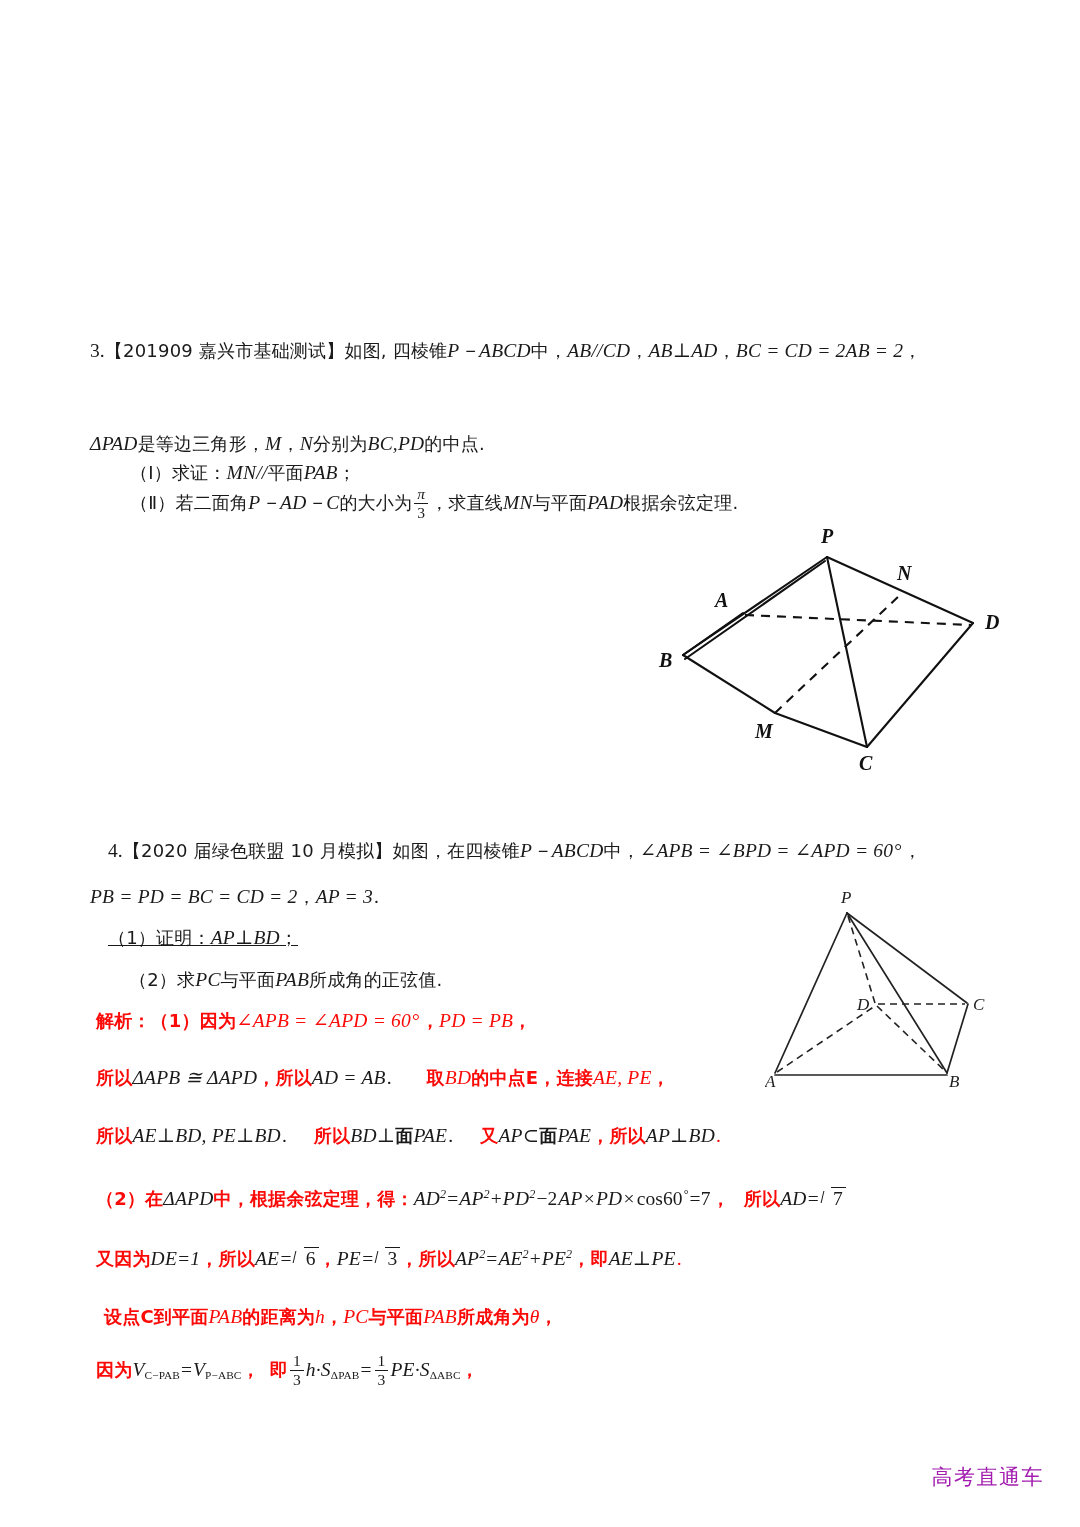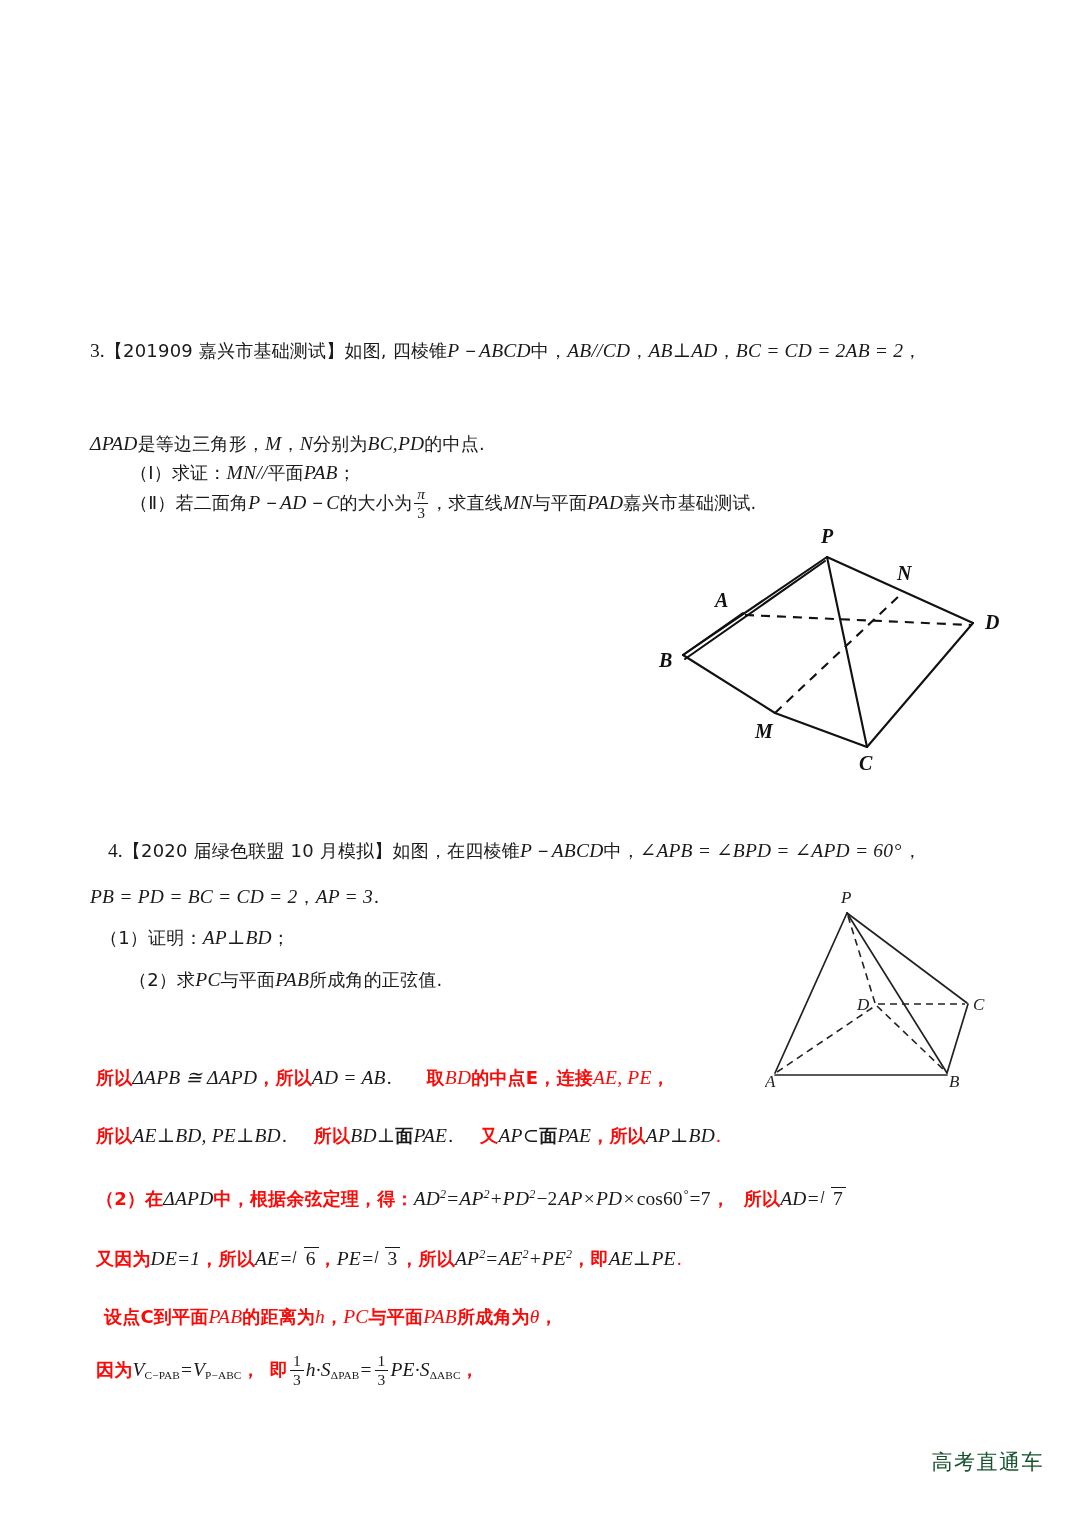--- a/index.html
+++ b/index.html
@@ -127,40 +127,40 @@
   .fig-label-2 {
     font-family: "Liberation Serif", "DejaVu Serif", serif;
     font-style: italic;
     fill: #222222;
   }
 
   
   .watermark {
     position: absolute;
     right: 36px;
-    bottom: 51px;
+    bottom: 36px;
     font-family: "DejaVu Sans", "Liberation Sans", sans-serif;
     font-size: 21px;
-    color: #14532d;
+    color: #a21caf;
     letter-spacing: 1.5px;
     user-select: none;
   }
 </style>
 </head>
 <body>
 
 <div class="page">
 
   <div class="line blk" style="left:90px; top:341px;"><span class="num">3.</span><span class="cn">【201909 嘉兴市基础测试】</span><span class="cn">如图, 四棱锥</span><span class="mi">P－ABCD</span><span class="cn">中，</span><span class="mi">AB//CD</span><span class="cn">，</span><span class="mi">AB⊥AD</span><span class="cn">，</span><span class="mi">BC = CD = 2AB = 2</span><span class="cn">，</span></div>
 
   <div class="line blk" style="left:90px; top:394px;margin-top:40px;"><span class="mi">ΔPAD</span><span class="cn">是等边三角形，</span><span class="mi">M</span><span class="cn">，</span><span class="mi">N</span><span class="cn">分别为</span><span class="mi">BC</span><span class="mi">,</span><span class="mi">PD</span><span class="cn">的中点.</span></div>
 
   <div class="line blk" style="left:130px; top:446px;margin-top:17px;"><span class="cn">（Ⅰ）求证：</span><span class="mi">MN//</span><span class="cn">平面</span><span class="mi">PAB</span><span class="cn">；</span></div>
 
-  <div class="line blk" style="left:130px; top:486px;"><span class="cn">（Ⅱ）若二面角</span><span class="mi">P－AD－C</span><span class="cn">的大小为</span><span class="frac"><span class="n" style="font-style:italic;">π</span><span class="d">3</span></span><span class="cn">，求直线</span><span class="mi">MN</span><span class="cn">与平面</span><span class="mi">PAD</span><span class="cn">嘉兴市基础测试.</span></div>
+  <div class="line blk" style="left:130px; top:486px;"><span class="cn">（Ⅱ）若二面角</span><span class="mi">P－AD－C</span><span class="cn">的大小为</span><span class="frac"><span class="n" style="font-style:italic;">π</span><span class="d">3</span></span><span class="cn">，求直线</span><span class="mi">MN</span><span class="cn">与平面</span><span class="mi">PAD</span><span class="cn">根据余弦定理.</span></div>
 
   <div class="figure" style="left:655px; top:525px;">
     <svg width="370" height="250" viewBox="0 0 370 250">
 
       <g stroke="#111111" stroke-width="2.1" fill="none" stroke-linecap="round" stroke-linejoin="round">
 
         <path d="M 172,32 L 28,130"></path>
         <path d="M 170,36 L 30,134"></path>
 
         <path d="M 28,130 L 88,88"></path>
@@ -191,21 +191,21 @@
         <text x="100" y="213">M</text>
         <text x="204" y="245">C</text>
       </g>
     </svg>
   </div>
 
   <div class="line blk" style="left:108px; top:841px;"><span class="num">4.</span><span class="cn">【2020 届绿色联盟 10 月模拟】</span><span class="cn">如图，在四棱锥</span><span class="mi">P－ABCD</span><span class="cn">中，</span><span class="mi">∠APB = ∠BPD = ∠APD = 60</span><span class="op">°</span><span class="cn">，</span></div>
 
   <div class="line blk" style="left:90px; top:887px;"><span class="mi">PB = PD = BC = CD = 2</span><span class="cn">，</span><span class="mi">AP = 3</span><span class="op">.</span></div>
 
-  <div class="line blk" style="left:100px; top:928px;"><span class="cn">（1）证明：</span><span class="mi">AP⊥BD</span><span class="cn">；</span></div>
+  <div class="line blk" style="left:108px; top:928px;text-decoration:underline;"><span class="cn">（1）证明：</span><span class="mi">AP⊥BD</span><span class="cn">；</span></div>
 
   <div class="line blk" style="left:100px; top:970px;margin-left:29px;"><span class="cn">（2）求</span><span class="mi">PC</span><span class="cn">与平面</span><span class="mi">PAB</span><span class="cn">所成角的正弦值.</span></div>
 
   <div class="figure" style="left:765px; top:885px;">
     <svg width="250" height="210" viewBox="0 0 250 210">
       <g stroke="#222222" stroke-width="1.7" fill="none" stroke-linecap="round" stroke-linejoin="round">
 
         <path d="M 82,28 L 10,188"></path>
 
         <path d="M 82,28 L 182,188"></path>
@@ -229,20 +229,21 @@
       <g class="fig-label-2" font-size="17">
         <text x="76" y="18">P</text>
         <text x="92" y="125">D</text>
         <text x="208" y="125">C</text>
         <text x="0" y="202">A</text>
         <text x="184" y="202">B</text>
       </g>
     </svg>
   </div>
 
+  <div class="line red" style="left:96px; top:1011px;"><span class="cn">解析：（1）因为</span><span class="mi">∠APB = ∠APD = 60</span><span class="op">°</span><span class="cn">，</span><span class="mi">PD = PB</span><span class="cn">，</span></div>
 
   <div class="line red" style="left:96px; top:1068px;"><span class="cn">所以</span><span class="mi blk">ΔAPB ≅ ΔAPD</span><span class="cn">，所以</span><span class="mi blk">AD = AB</span><span class="op blk">.</span><span style="display:inline-block;width:34px;"></span><span class="cn">取</span><span class="mi">BD</span><span class="cn">的中点E，连接</span><span class="mi">AE, PE</span><span class="cn">，</span></div>
 
   <div class="line red" style="left:96px; top:1126px;"><span class="cn">所以</span><span class="mi blk">AE⊥BD, PE⊥BD</span><span class="op blk">.</span><span style="display:inline-block;width:26px;"></span><span class="cn">所以</span><span class="mi blk">BD⊥</span><span class="cn blk">面</span><span class="mi blk">PAE</span><span class="op blk">.</span><span style="display:inline-block;width:26px;"></span><span class="cn">又</span><span class="mi blk">AP⊂</span><span class="cn blk">面</span><span class="mi blk">PAE</span><span class="cn">，所以</span><span class="mi blk">AP⊥BD</span><span class="op">.</span></div>
 
   <div class="line red" style="left:96px; top:1187px;"><span class="cn">（2）在</span><span class="mi blk">ΔAPD</span><span class="cn">中，根据余弦定理，得：</span><span class="mi blk">AD</span><sup class="ex blk">2</sup><span class="op blk">=</span><span class="mi blk">AP</span><sup class="ex blk">2</sup><span class="op blk">+</span><span class="mi blk">PD</span><sup class="ex blk">2</sup><span class="op blk">−2</span><span class="mi blk">AP×PD×</span><span class="op blk">cos60</span><sup class="deg blk">°</sup><span class="op blk">=7</span><span class="cn">，</span><span style="display:inline-block;width:14px;"></span><span class="cn">所以</span><span class="mi blk">AD=</span><span class="sqrt blk"><span class="rad">7</span></span></div>
 
   <div class="line red" style="left:96px; top:1247px;"><span class="cn">又因为</span><span class="mi blk">DE=1</span><span class="cn">，所以</span><span class="mi blk">AE=</span><span class="sqrt blk"><span class="rad">6</span></span><span class="cn">，</span><span class="mi blk">PE=</span><span class="sqrt blk"><span class="rad">3</span></span><span class="cn">，所以</span><span class="mi blk">AP</span><sup class="ex blk">2</sup><span class="op blk">=</span><span class="mi blk">AE</span><sup class="ex blk">2</sup><span class="op blk">+</span><span class="mi blk">PE</span><sup class="ex blk">2</sup><span class="cn">，即</span><span class="mi blk">AE⊥PE</span><span class="op">.</span></div>
 
   <div class="line red" style="left:96px; top:1307px;margin-left:8px;"><span class="cn">设点C到平面</span><span class="mi">PAB</span><span class="cn">的距离为</span><span class="mi">h</span><span class="cn">，</span><span class="mi">PC</span><span class="cn">与平面</span><span class="mi">PAB</span><span class="cn">所成角为</span><span class="mi">θ</span><span class="cn">，</span></div>

